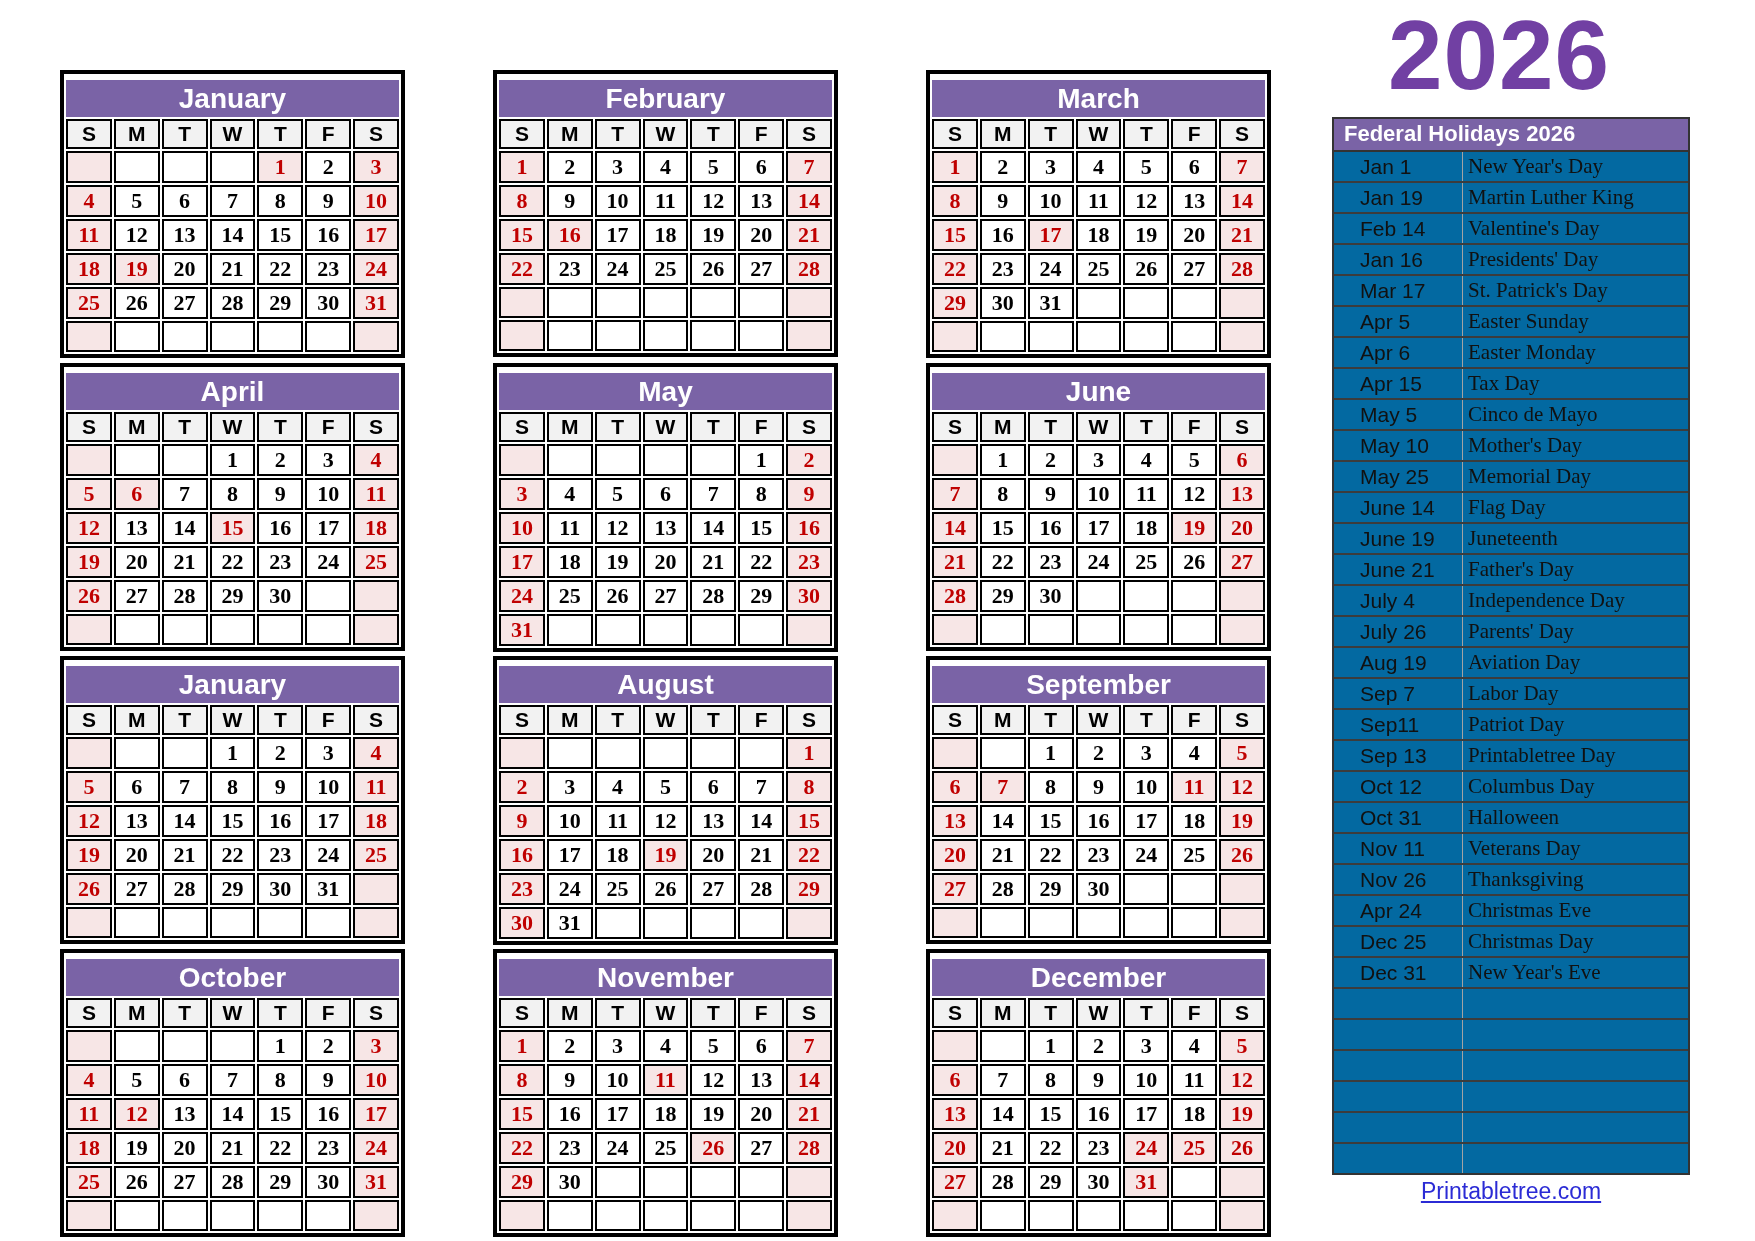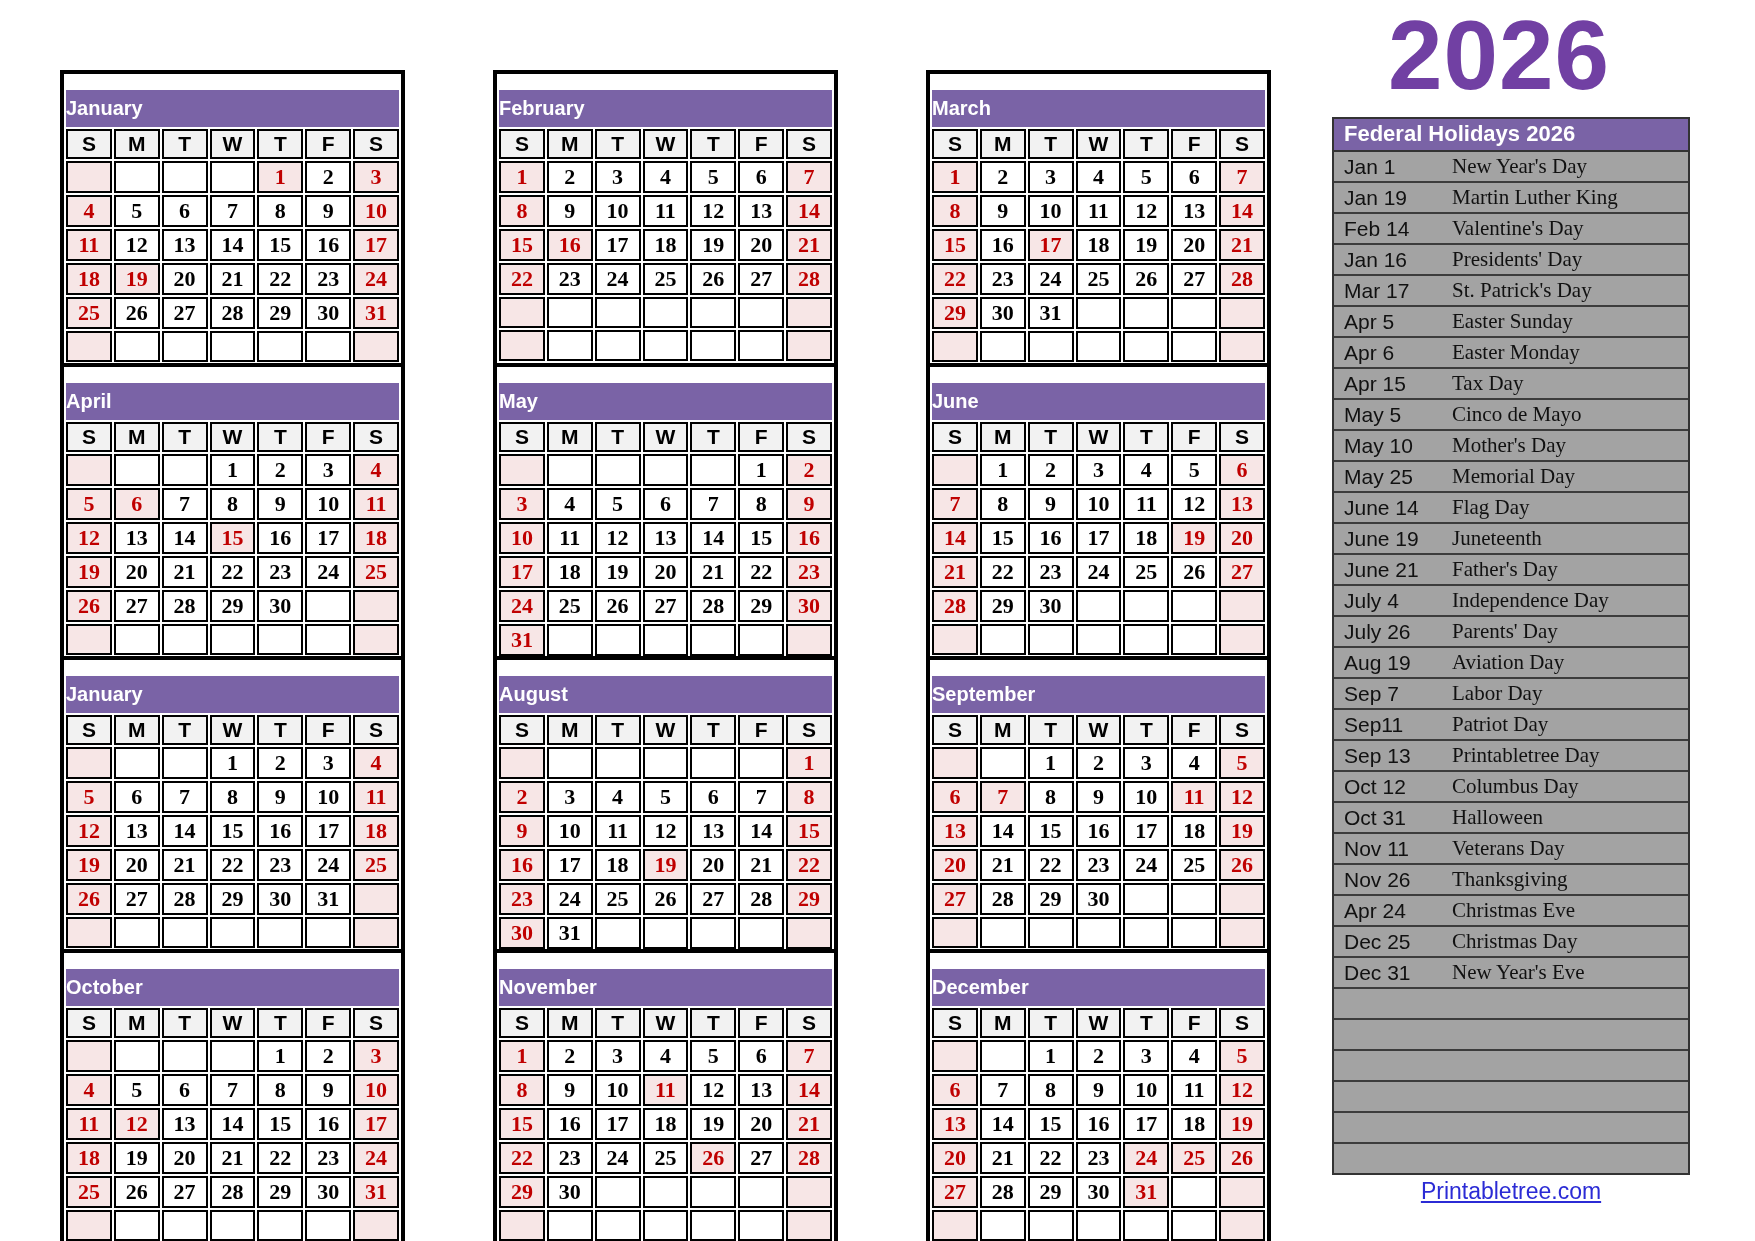--- a/index.html
+++ b/index.html
@@ -22,52 +22,52 @@
     letter-spacing:1px;line-height:1.0;
   }
   
   .months{
     position:absolute;left:60px;top:70px;
     display:grid;grid-template-columns:repeat(3,345px);
     column-gap:88px;grid-auto-rows:293px;align-items:start;
   }
   .month{border:4px solid #000;background:#fff;}
   .month-title{
-    margin:16px 2px 0;background:var(--purple);color:#fff;
-    font-weight:bold;font-size:20px;
+    margin:6px 2px 0;background:var(--purple);color:#fff;
+    text-align:center;font-weight:bold;font-size:28px;
     height:37px;line-height:37px;
   }
   .month table{
     width:100%;border-collapse:separate;border-spacing:2px;table-layout:fixed;
   }
   .month th.dow{
     background:var(--dow-bg);border:2px solid #000;
     font-size:21px;font-weight:bold;height:21px;text-align:center;color:#000;
   }
   .month td.day{
     border:2px solid #000;background:#fff;text-align:center;
     height:25px;font-family:"Liberation Serif", serif;
     font-weight:bold;font-size:22px;color:#000;vertical-align:middle;
   }
   .month td.day.we,.month td.day.hol{background:var(--pink);color:var(--red);}
   
   .panel{
     position:absolute;left:1332px;top:117px;width:358px;
-    border:2px solid #333;background:#a3a3a3;box-sizing:border-box;
+    border:2px solid #333;background:#0369a1;box-sizing:border-box;
   }
   .panel-title{
     background:var(--purple);color:#fff;font-weight:bold;font-size:22px;
     padding:2px 0 3px 10px;border-bottom:2px solid #333;
   }
   .hrow{
     display:flex;height:29px;align-items:center;
     border-bottom:2px solid #3C3C3C;font-size:21px;color:#111;
   }
   .hrow:last-child{border-bottom:none;}
-  .hdate{width:102px;padding-left:10px;flex:none;}
+  .hdate{width:102px;padding-left:10px;flex:none;margin-left:16px;}
   .hname{
     flex:1;height:100%;display:flex;align-items:center;
     padding-left:5px;border-left:1px solid #a3a3a3;font-family:Liberation Serif, serif;
   }
   
   .footer{position:absolute;left:1332px;top:1178px;width:358px;text-align:center;}
   .footer a{color:var(--link-blue);font-size:23px;text-decoration:underline;cursor:pointer;}
 </style>
 </head>
 <body>

